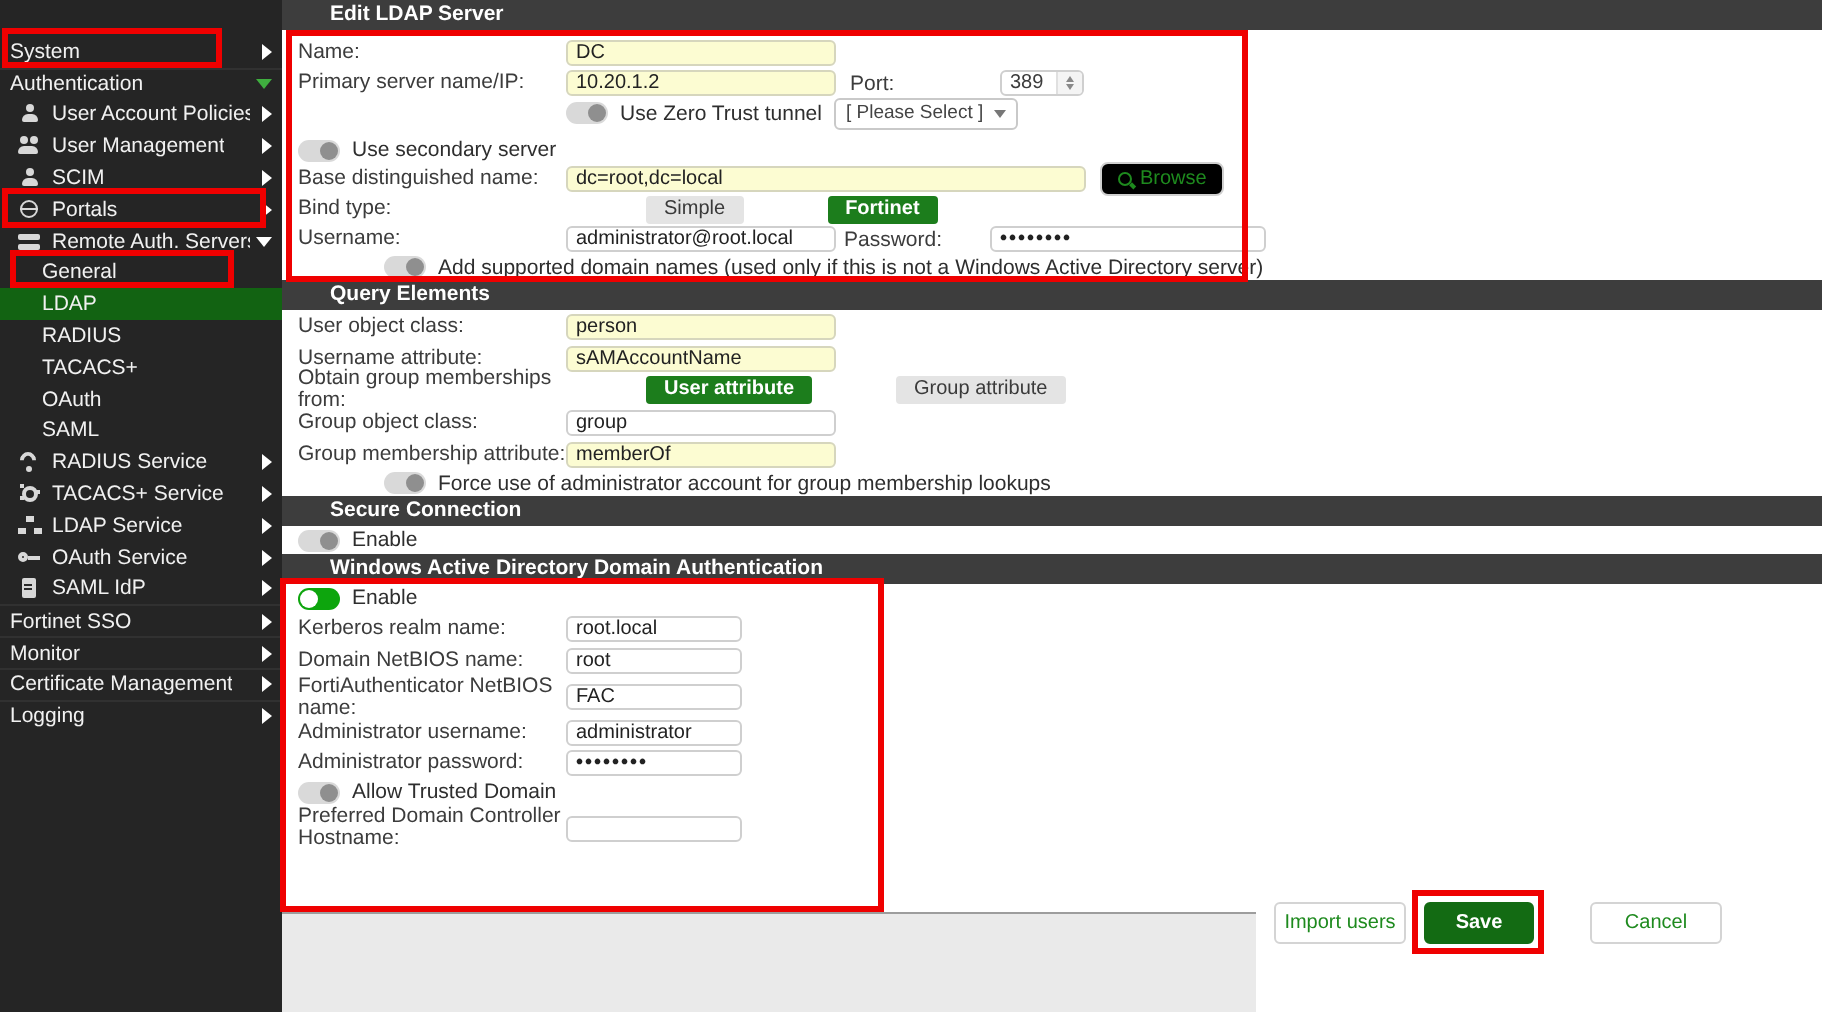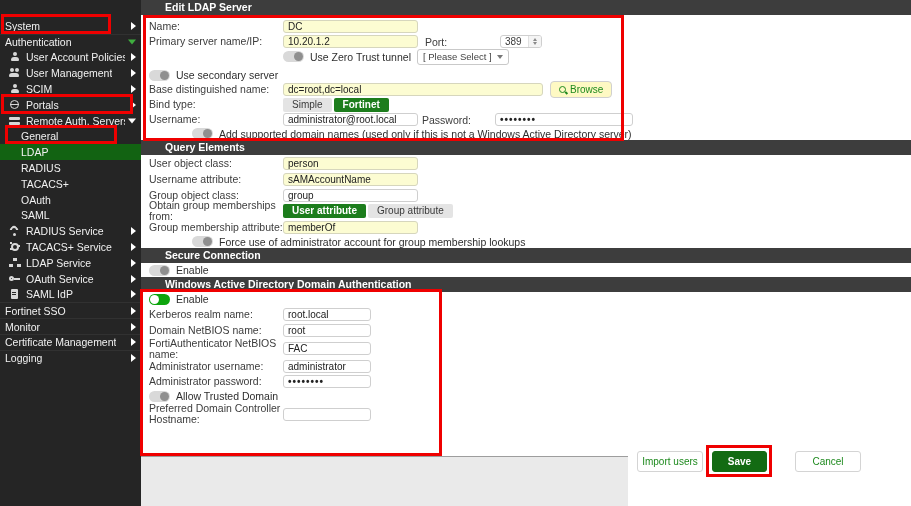--- a/index.html
+++ b/index.html
@@ -68,31 +68,31 @@
         display:flex;flex-direction:column;align-items:center;justify-content:center;gap:1px;}
   .spinarrows i{width:0;height:0;border:2.5px solid transparent;display:block;}
   .spinarrows .up{border-bottom:3px solid #898989;}
   .spinarrows .down{border-top:3px solid #898989;}
 
   .selbox{margin-left:6px;height:14px;border:1px solid #c9c9c9;border-radius:3px;display:inline-flex;
           align-items:center;padding:0 5px;gap:5px;font-size:9.5px;background:#fff;color:#444;cursor:pointer;}
   .dnarr{width:0;height:0;border:3px solid transparent;border-top:4px solid #777;margin-top:4px;}
 
   .seg{display:flex;gap:2px;align-items:center;}
-  .segbtn{height:14px;line-height:14px;padding:0 9px;border-radius:2px;background:#e4e4e4;color:#3a3a3a;font-size:10px;cursor:pointer;white-space:nowrap;}
+  .segbtn{height:14px;line-height:14px;padding:0 9px;border-radius:2px;background:#e4e4e4;color:#3a3a3a;font-size:10px;cursor:pointer;white-space:nowrap;margin-left:40px;}
   .segbtn.on{background:#1c7d1c;color:#fff;font-weight:bold;}
 
   .tgl{width:21px;height:11px;border-radius:6px;margin-right:6px;position:relative;flex:none;cursor:pointer;}
   .tgl.off{background:#d9d9d9;}
   .tgl.off::after{content:"";position:absolute;right:1px;top:1px;width:9px;height:9px;border-radius:50%;background:#8f8f8f;}
   .tgl.on{background:#0da50d;}
   .tgl.on::after{content:"";position:absolute;left:1px;top:1px;width:9px;height:9px;border-radius:50%;background:#fff;}
   .tlab{color:#2e2e2e;}
 
-  .minibtn{height:15px;border:1px solid #d0d0d0;border-radius:4px;background:#fef9c3;color:#1e8a1e;font-size:10px;
+  .minibtn{height:15px;border:1px solid #d0d0d0;border-radius:4px;background:#000000;color:#1e8a1e;font-size:10px;
            display:inline-flex;align-items:center;padding:0 8px;gap:4px;cursor:pointer;white-space:nowrap;}
   .mag{width:5px;height:5px;border:1.5px solid #1e8a1e;border-radius:50%;position:relative;display:inline-block;}
   .mag::after{content:"";position:absolute;width:3px;height:1.5px;background:#1e8a1e;right:-2.5px;bottom:-1.5px;transform:rotate(45deg);}
 
   .graypatch{position:absolute;left:0;top:456px;width:487px;height:50px;background:#eaeaea;border-top:1px solid #9d9d9d;}
 
   .footer-btn{position:absolute;top:451px;height:21px;border-radius:3px;font-size:10px;display:flex;
               align-items:center;justify-content:center;box-sizing:border-box;cursor:pointer;}
   #btn-import{left:496px;width:66px;background:#fff;border:1px solid #d4d4d4;color:#1e8a1e;}
   #btn-save{left:571px;width:55px;background:#136b13;color:#fff;font-weight:bold;border:1px solid #136b13;}
@@ -278,29 +278,29 @@
 
   <div class="row h16">
     <span class="lbl">User object class:</span>
     <input class="inp yellow" value="person" style="">
   </div>
   <div class="row h16">
     <span class="lbl">Username attribute:</span>
     <input class="inp yellow" value="sAMAccountName" style="">
   </div>
   <div class="row h16">
-    <span class="lbl">Group object class:</span>
-    <input class="inp" value="group" style="">
-  </div>
-  <div class="row h16">
     <span class="lbl">Obtain group memberships from:</span>
     <span class="seg">
       <span class="segbtn on">User attribute</span>
       <span class="segbtn">Group attribute</span>
     </span>
+  </div>
+  <div class="row h16">
+    <span class="lbl">Group object class:</span>
+    <input class="inp" value="group" style="">
   </div>
   <div class="row h16">
     <span class="lbl">Group membership attribute:</span>
     <input class="inp yellow" value="memberOf" style="">
   </div>
   <div class="row h13">
     <span class="tgl off"></span>
     <span class="tlab">Force use of administrator account for group membership lookups</span>
   </div>
 

